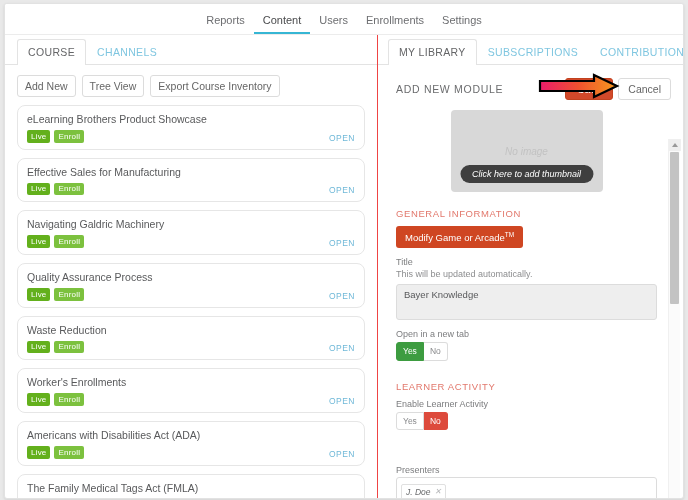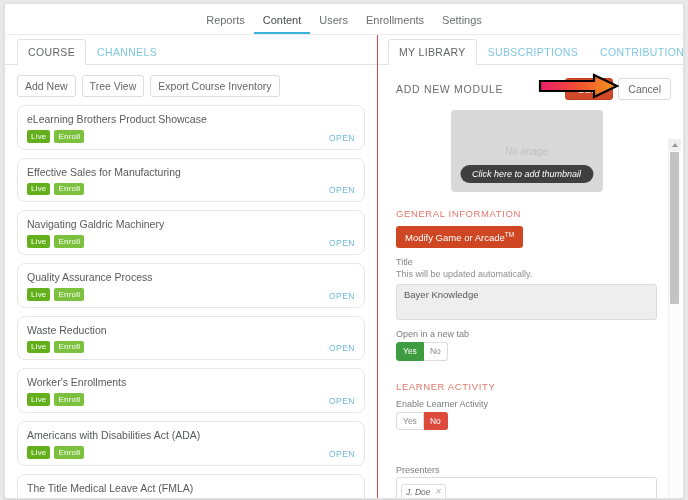--- a/index.html
+++ b/index.html
@@ -392,21 +392,21 @@
           </div>
           <div class="course-card">
             <div class="course-title">Americans with Disabilities Act (ADA)</div>
             <div class="badges">
               <span class="badge live">Live</span>
               <span class="badge enroll">Enroll</span>
             </div>
             <span class="open-link">OPEN</span>
           </div>
           <div class="course-card">
-            <div class="course-title">The Title Medical Leave Act (FMLA)</div>
+            <div class="course-title">The Family Medical Tags Act (FMLA)</div>
             <div class="badges">
               <span class="badge live">Live</span>
               <span class="badge enroll">Enroll</span>
             </div>
           </div>
         </div>
     </div>
 
     <div class="col-right">
 

